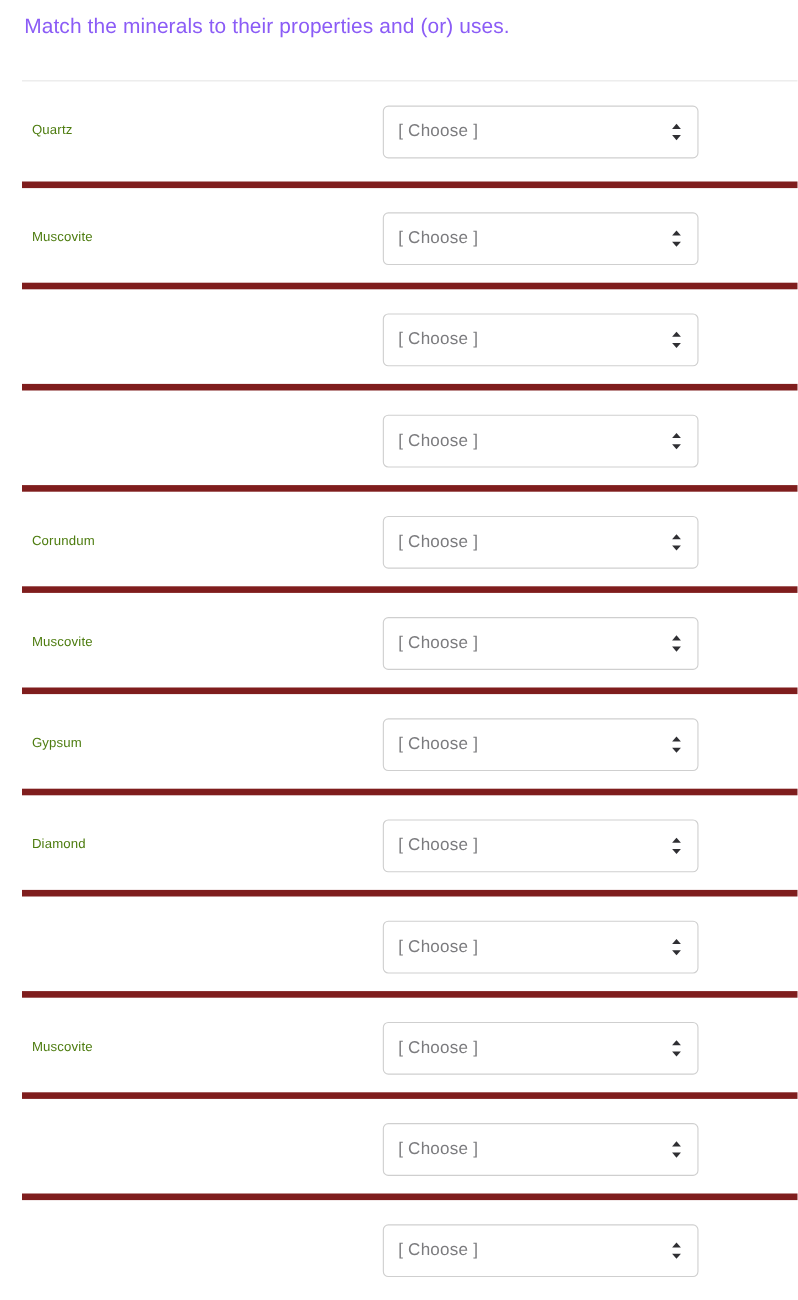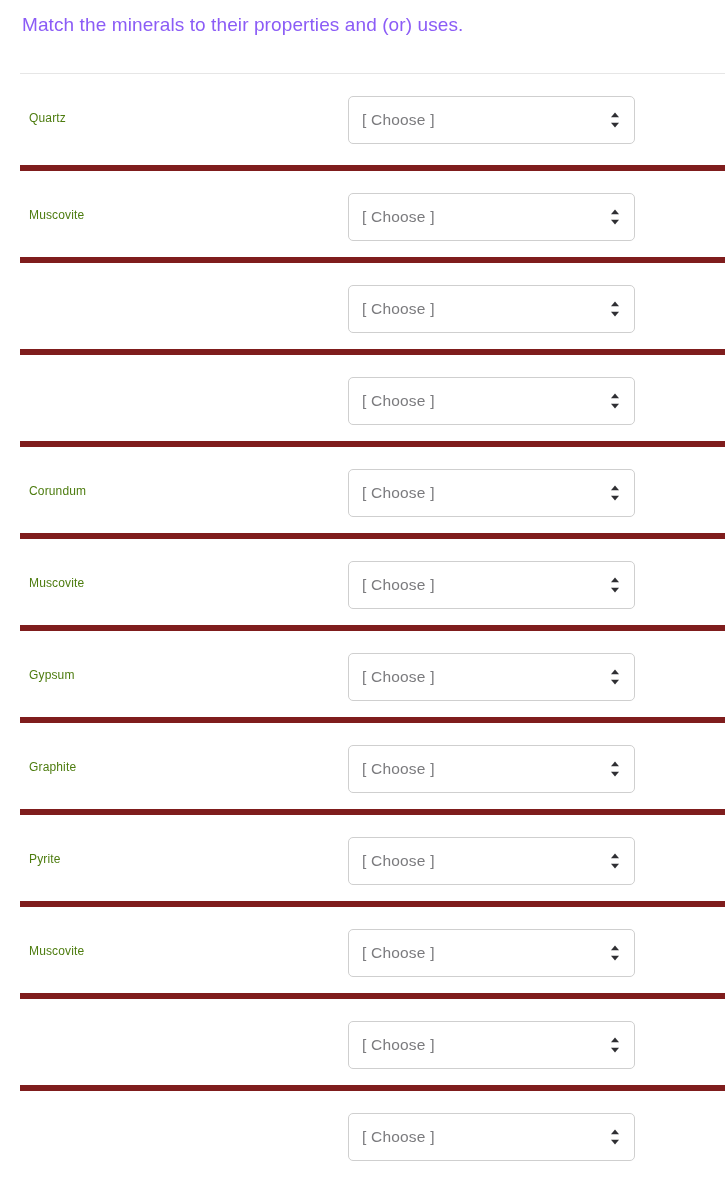--- a/index.html
+++ b/index.html
@@ -200,35 +200,34 @@
         <span class="select-chevron">
           <svg width="12" height="18" viewBox="0 0 12 18" xmlns="http://www.w3.org/2000/svg">
             <path d="M6 1.6 L10 6.2 L2 6.2 Z" fill="#2f2f33"></path>
             <path d="M6 16.4 L10 11.8 L2 11.8 Z" fill="#2f2f33"></path>
           </svg>
         </span>
       </div>
     </div>
   </div>
       <div class="match-row">
-    <div class="row-label">Graphite</div>
-    <div class="select-wrap">
-      <div class="select-box">
-        <span class="select-value">[ Choose ]</span>
-        <span class="select-chevron">
-          <svg width="12" height="18" viewBox="0 0 12 18" xmlns="http://www.w3.org/2000/svg">
-            <path d="M6 1.6 L10 6.2 L2 6.2 Z" fill="#2f2f33"></path>
-            <path d="M6 16.4 L10 11.8 L2 11.8 Z" fill="#2f2f33"></path>
-          </svg>
-        </span>
-      </div>
-    </div>
-  </div>
-      <div class="match-row">
-    <div class="row-label">Pyrite</div>
+    <div class="row-label">Diamond</div>
+    <div class="select-wrap">
+      <div class="select-box">
+        <span class="select-value">[ Choose ]</span>
+        <span class="select-chevron">
+          <svg width="12" height="18" viewBox="0 0 12 18" xmlns="http://www.w3.org/2000/svg">
+            <path d="M6 1.6 L10 6.2 L2 6.2 Z" fill="#2f2f33"></path>
+            <path d="M6 16.4 L10 11.8 L2 11.8 Z" fill="#2f2f33"></path>
+          </svg>
+        </span>
+      </div>
+    </div>
+  </div>
+      <div class="match-row">
     <div class="select-wrap">
       <div class="select-box">
         <span class="select-value">[ Choose ]</span>
         <span class="select-chevron">
           <svg width="12" height="18" viewBox="0 0 12 18" xmlns="http://www.w3.org/2000/svg">
             <path d="M6 1.6 L10 6.2 L2 6.2 Z" fill="#2f2f33"></path>
             <path d="M6 16.4 L10 11.8 L2 11.8 Z" fill="#2f2f33"></path>
           </svg>
         </span>
       </div>

